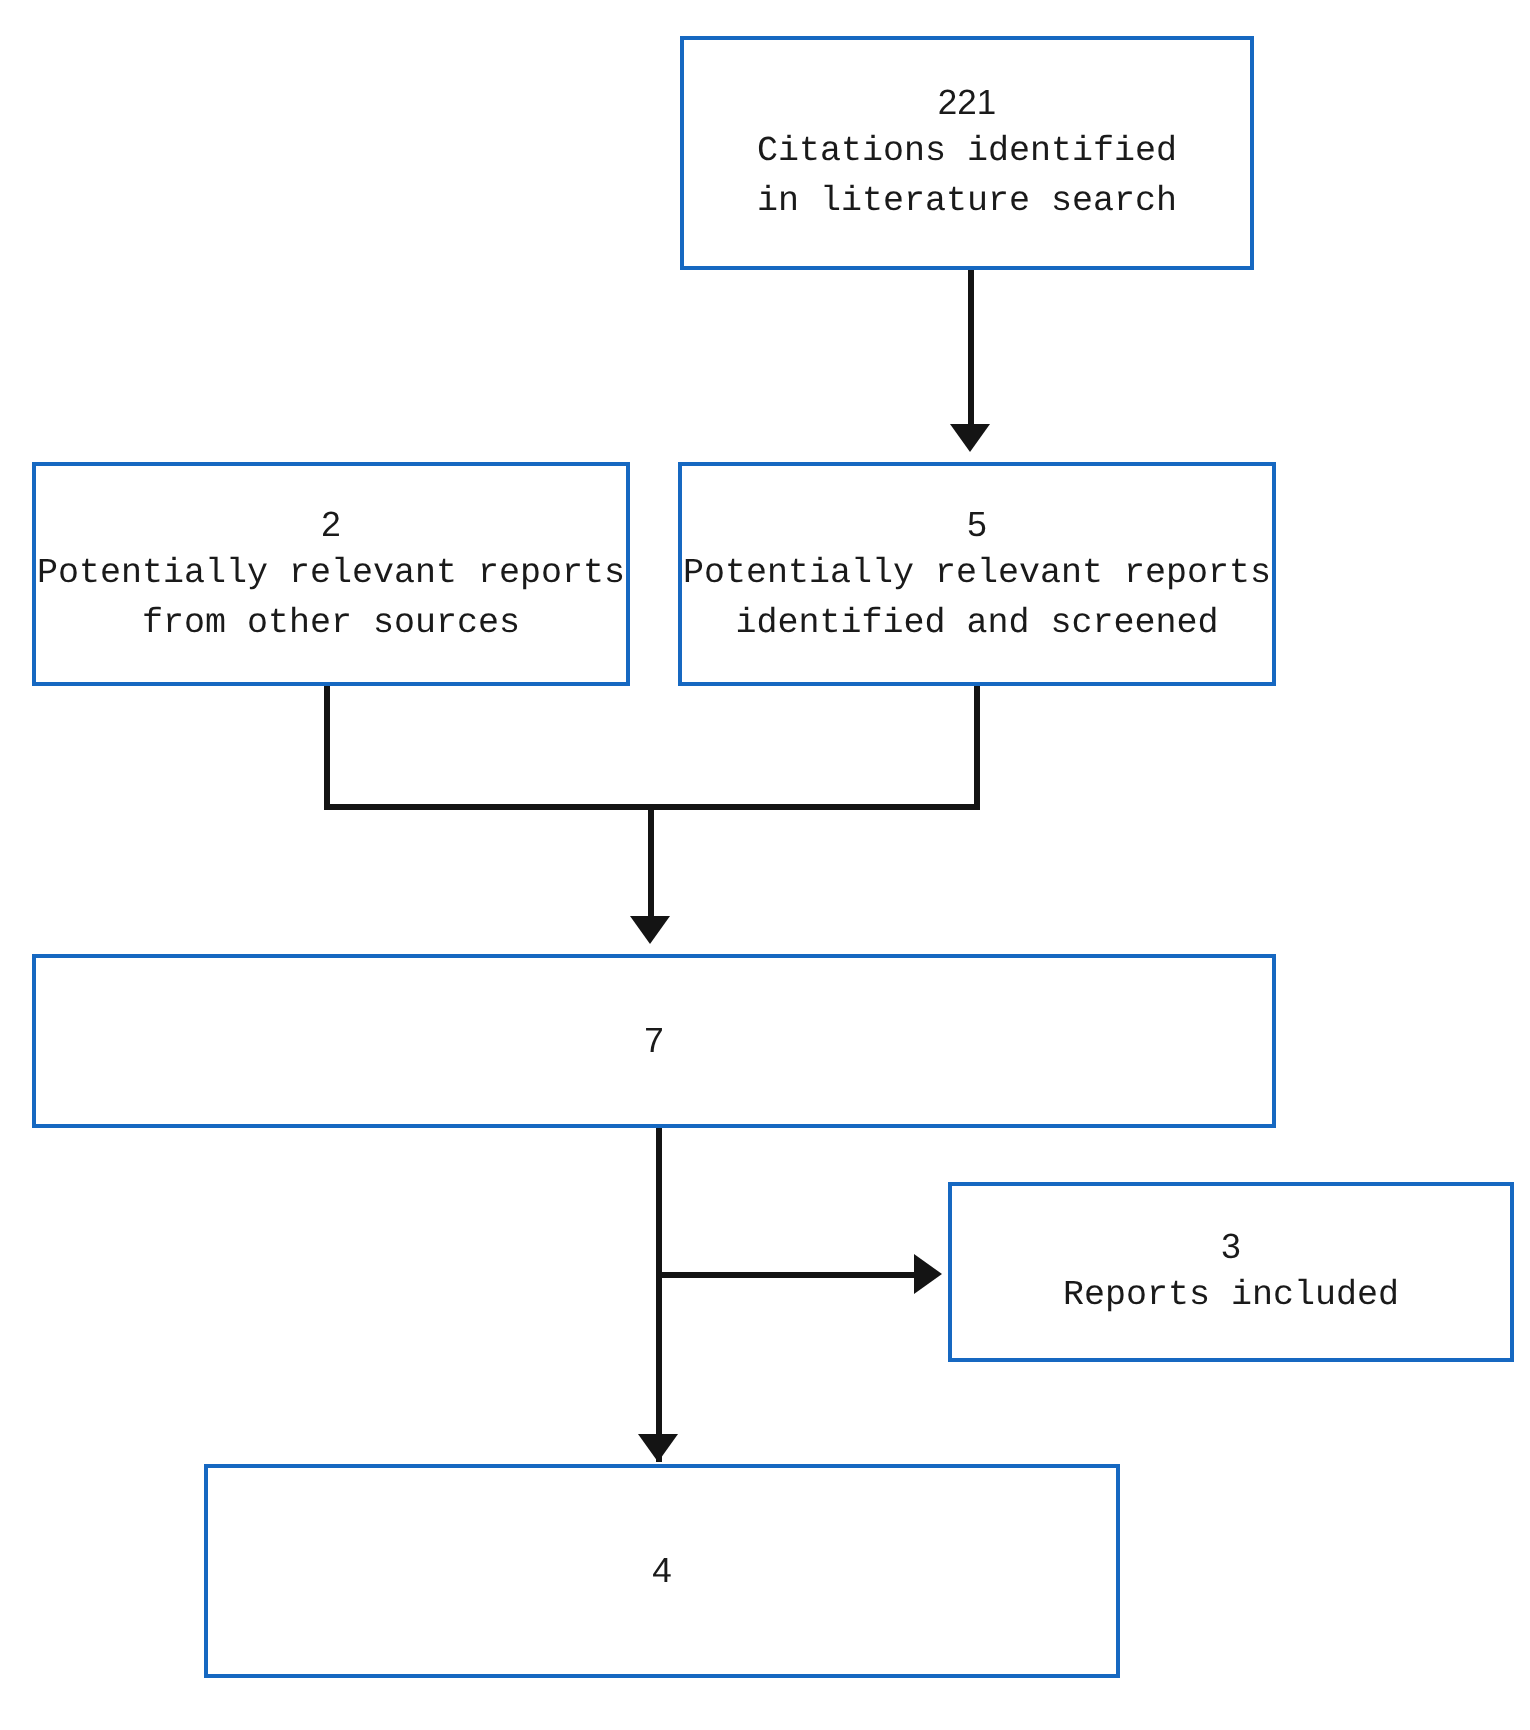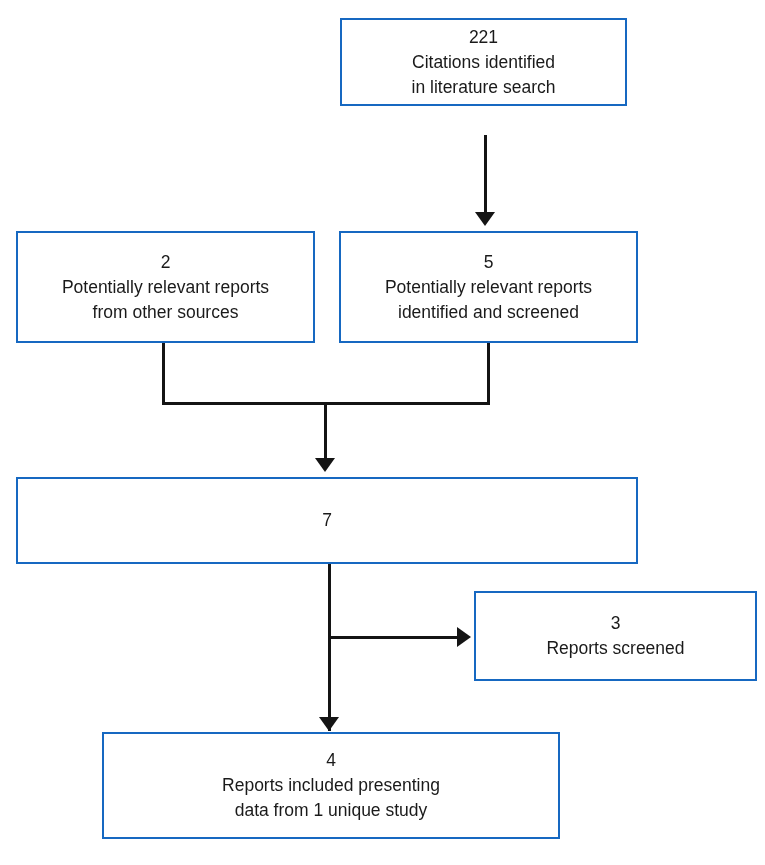--- a/index.html
+++ b/index.html
@@ -34,23 +34,24 @@
     color: #1a1a1a;
     font-size: 17.5px;
     line-height: 25px;
     white-space: nowrap;
   }
   .node .label {
     color: #1a1a1a;
     font-size: 17.5px;
     line-height: 25px;
     white-space: pre-line;
+    font-family: Liberation Mono, monospace;
   }
   
-  #node-identified   { left: 340px; top: 18px;  width: 287px; height: 88px; }
+  #node-identified   { left: 340px; top: 18px;  width: 287px; height: 117px; }
   #node-other        { left: 16px;  top: 231px; width: 299px; height: 112px; }
   #node-screened     { left: 339px; top: 231px; width: 299px; height: 112px; }
   #node-total        { left: 16px;  top: 477px; width: 622px; height: 87px; }
   #node-excluded     { left: 474px; top: 591px; width: 283px; height: 90px; }
   #node-included     { left: 102px; top: 732px; width: 458px; height: 107px; }
 
   
   .line {
     position: absolute;
     background: #141414;
@@ -115,27 +116,25 @@
     <div class="label">Potentially relevant reports
 identified and screened</div>
   </div>
 
   <div class="node" id="node-total">
     <div class="count">7</div>
   </div>
 
   <div class="node" id="node-excluded">
     <div class="count">3</div>
-    <div class="label">Reports screened</div>
+    <div class="label">Reports included</div>
   </div>
 
   <div class="node" id="node-included">
     <div class="count">4</div>
-    <div class="label">Reports included presenting
-data from 1 unique study</div>
   </div>
 
   <div class="line vline" id="edge1-v"></div>
   <div class="arrowhead arrow-down" id="edge1-head"></div>
 
   <div class="line vline" id="merge-left-v"></div>
   <div class="line vline" id="merge-right-v"></div>
   <div class="line hline" id="merge-bar"></div>
   <div class="line vline" id="merge-stem"></div>
   <div class="arrowhead arrow-down" id="merge-head"></div>

